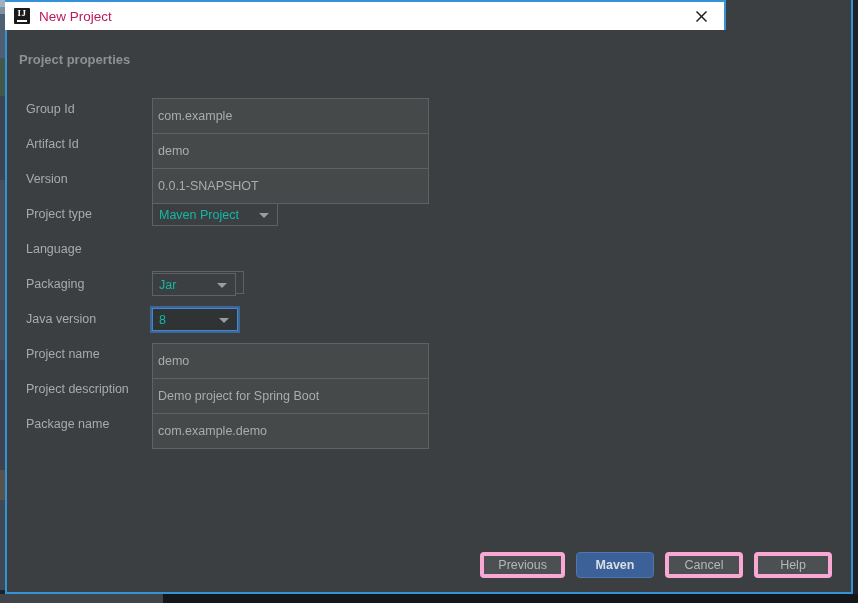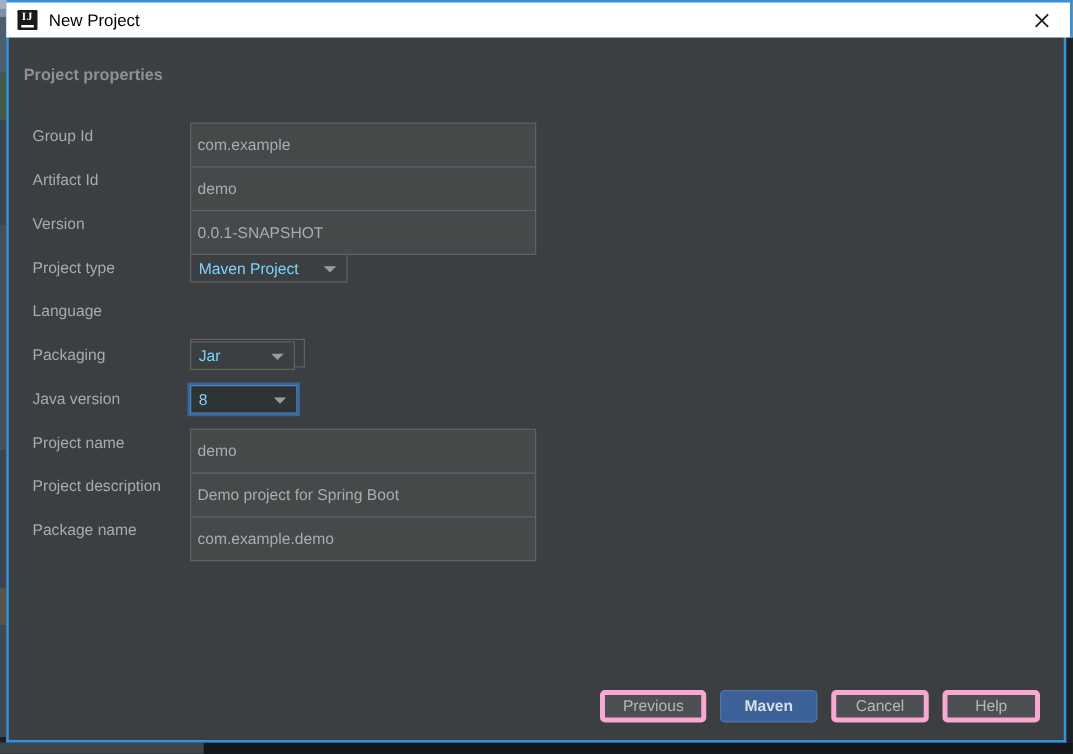--- a/index.html
+++ b/index.html
@@ -70,21 +70,21 @@
     background: #3c3f41;
     display: flex;
     flex-direction: column;
   }
 
   
   #title-bar {
     position: absolute;
     left: 5px;
     top: 0;
-    width: 853px;
+    width: 721px;
     height: 30px;
     background: #ffffff;
     border-top: 2px solid #3592d6;
     border-right: 2px solid #3592d6;
     box-sizing: border-box;
     display: flex;
     align-items: center;
     z-index: 5;
   }
   .ij-icon {
@@ -110,21 +110,21 @@
   }
   .ij-icon .ij-bar {
     position: absolute;
     left: 3px; right: 3px;
     bottom: 2px;
     height: 2px;
     background: #ffffff;
   }
   #window-title {
     font-size: 13.5px;
-    color: #000000;
+    color: #be185d;
     font-family: "Liberation Sans", sans-serif;
   }
   #close-button {
     position: absolute;
     right: 0; top: 0;
     width: 46px; height: 28px;
     display: flex;
     align-items: center;
     justify-content: center;
     cursor: pointer;
@@ -193,21 +193,21 @@
     box-sizing: border-box;
     background: #3c3f41;
     border: 1px solid #5e6264;
     display: flex;
     align-items: center;
     cursor: default;
     position: relative;
   }
   .combo .combo-value {
     font-size: 12.5px;
-    color: #7dd3fc;
+    color: #14b8a6;
     padding-left: 6px;
     white-space: nowrap;
     text-align: center;
   }
   .combo .combo-arrow {
     position: absolute;
     right: 8px;
     top: 50%;
     margin-top: -2px;
     width: 0; height: 0;

